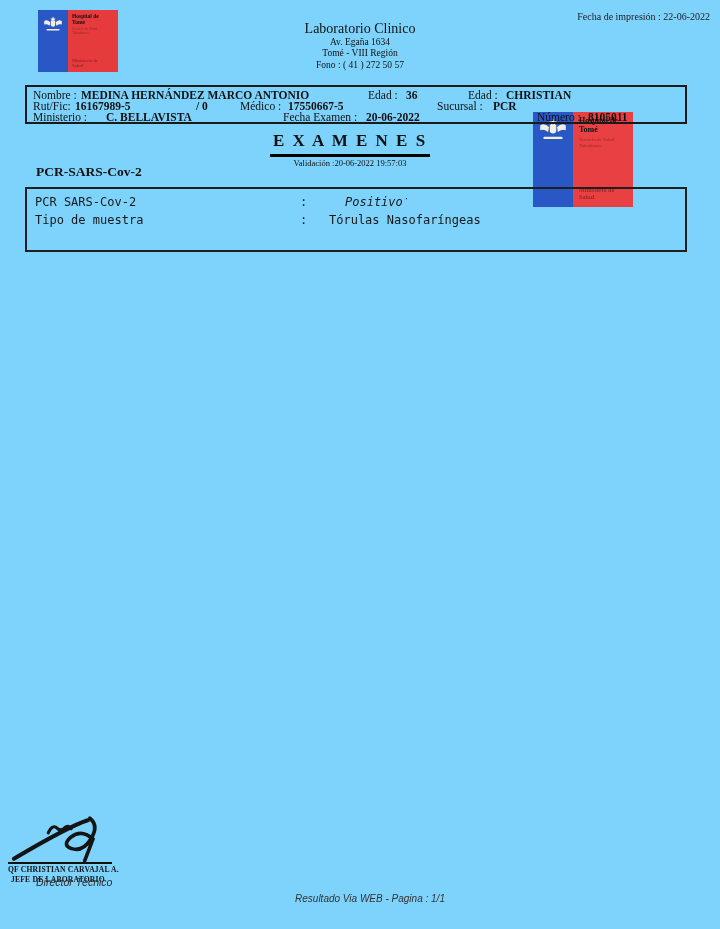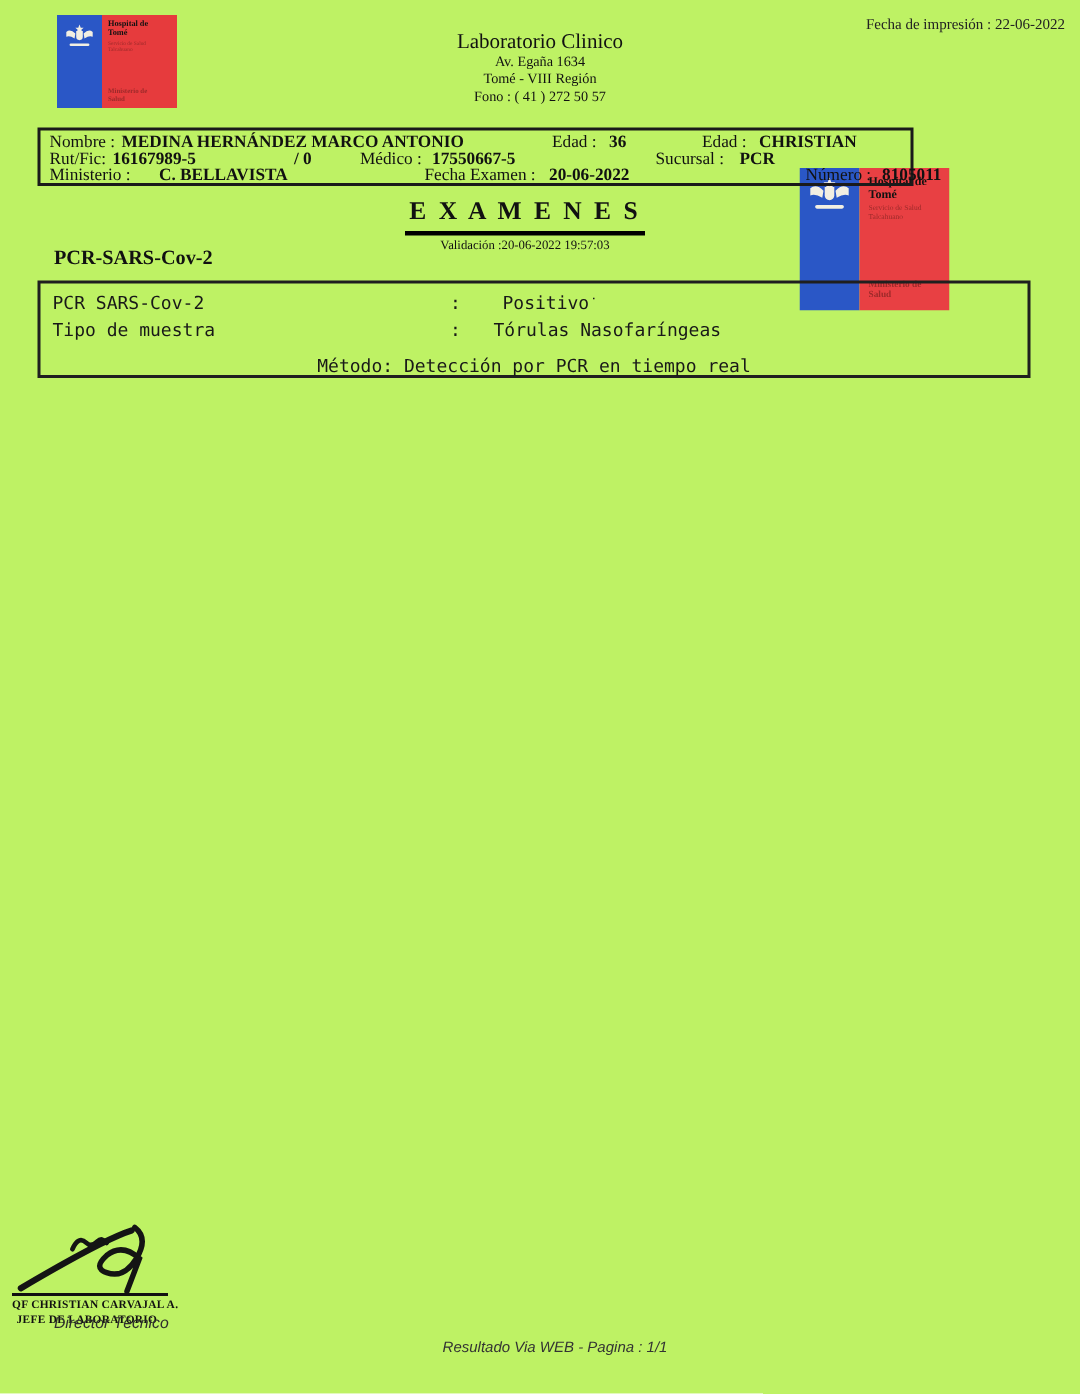--- a/index.html
+++ b/index.html
@@ -1,16 +1,16 @@
 <!DOCTYPE html>
 <html><head>
 <meta charset="utf-8">
 <style>
   html,body{margin:0;padding:0;background:#ffffff;}
-  .page{position:relative;width:720px;height:929px;background:#bef264;overflow:hidden;
+  .page{position:relative;width:720px;height:929px;background:#7dd3fc;overflow:hidden;
         font-family:"Liberation Serif", serif;color:#111;}
 
   
   .print-date{position:absolute;top:11px;right:10px;font-size:10px;color:#222;}
   .title-block{position:absolute;top:20px;left:0;width:720px;text-align:center;line-height:1.08;}
   .title-main{font-size:18px;font-weight:bold;letter-spacing:.2px;}
   .title-sub{font-size:14px;margin-top:1px;}
   .title-line{font-size:9.5px;margin-top:1px;}
 
   
@@ -26,38 +26,38 @@
   .logo-small .t3{position:absolute;left:4px;bottom:4px;font-size:4.6px;line-height:5.2px;font-weight:bold;color:#9d2a2a;}
   .logo-big{top:112px;left:533px;width:100px;height:95px;z-index:1;}
   .logo-big .gov-blue{width:40px;background:#2a57c6;}
   .logo-big .gov-red{width:60px;background:#e84043;padding:4px 0 0 6px;box-sizing:border-box;}
   .logo-big .t1{font-size:8px;line-height:9px;}
   .logo-big .t2{font-size:5px;line-height:5.6px;margin-top:3px;color:#9d2a2a;}
   .logo-big .t3{position:absolute;left:6px;bottom:7px;font-size:6.2px;line-height:7px;font-weight:bold;color:#9d2a2a;}
   .coat{margin-top:5px;}
 
   
-  .patient-box{position:absolute;left:25px;top:85px;width:584px;height:39px;
+  .patient-box{position:absolute;left:25px;top:85px;width:662px;height:39px;
                border:2px solid #1a1a1a;box-sizing:border-box;z-index:2;font-size:11.5px;}
   .patient-box span{position:absolute;white-space:nowrap;}
   .pv{font-weight:bold;}
 
   
   .exam-head{position:absolute;top:131px;left:0;width:700px;text-align:center;z-index:2;}
   .exam-title{display:inline-block;font-size:17px;font-weight:bold;letter-spacing:2px;
               border-bottom:3px solid #000;padding:0 3px 3px 3px;}
   .exam-validation{font-size:8.5px;margin-top:1px;}
   .section-title{position:absolute;left:36px;top:164px;font-size:13.5px;font-weight:bold;z-index:2;}
 
   
   .result-box{position:absolute;left:25px;top:187px;width:662px;height:65px;
               border:2px solid #1f1f1f;box-sizing:border-box;z-index:2;
               font-family:"DejaVu Sans Mono", monospace;font-size:12px;color:#181818;}
   .result-box .r{position:absolute;white-space:nowrap;}
-  .r-label1{left:8px;top:6px;}   .r-sep1{left:273px;top:6px;}  .r-val1{left:308px;top:6px;}
+  .r-label1{left:8px;top:6px;}   .r-sep1{left:273px;top:6px;}  .r-val1{left:318px;top:6px;font-style:italic;}
   .r-label2{left:8px;top:24px;}  .r-sep2{left:273px;top:24px;} .r-val2{left:302px;top:24px;}
   .r-method{left:0;top:48px;width:100%;text-align:center;}
   .dotmark{font-size:10px;}
 
   
   .sig-wrap{position:absolute;left:8px;top:812px;width:150px;z-index:2;}
   .sig-line{position:absolute;left:0;top:50px;width:104px;border-top:2px solid #111;}
   .sig-name{position:absolute;left:0;top:53px;font-size:7.6px;font-weight:bold;letter-spacing:.2px;white-space:nowrap;}
   .sig-role1{position:absolute;left:3px;top:63px;font-size:7.6px;font-weight:bold;letter-spacing:.2px;
              white-space:nowrap;}
@@ -169,21 +169,20 @@
 
   <div class="section-title">PCR-SARS-Cov-2</div>
 
   <div class="result-box">
     <span class="r r-label1">PCR SARS-Cov-2</span>
     <span class="r r-sep1">:</span>
     <span class="r r-val1"><span>Positivo</span><span class="dotmark">˙</span></span>
     <span class="r r-label2">Tipo de muestra</span>
     <span class="r r-sep2">:</span>
     <span class="r r-val2">Tórulas Nasofaríngeas</span>
-    <span class="r r-method">Método: Detección por PCR en tiempo real</span>
   </div>
 
   <div class="sig-wrap">
     <svg width="120" height="52" viewBox="0 0 110 50" style="position:absolute;left:0;top:0;">
       <g fill="none" stroke="#141414" stroke-linecap="round">
         <path d="M3,45 C 25,32 58,13 74,8" stroke-width="4"></path>
         <path d="M36,20 q4,-9 9,-4 q3,3 7,-1 q3,-3 6,1" stroke-width="3"></path>
         <path d="M76,6 q9,7 1,20 q-8,13 -19,9 q-9,-3 0,-11 q10,-8 21,2 l-8,21" stroke-width="3.5"></path>
       </g>
     </svg>

